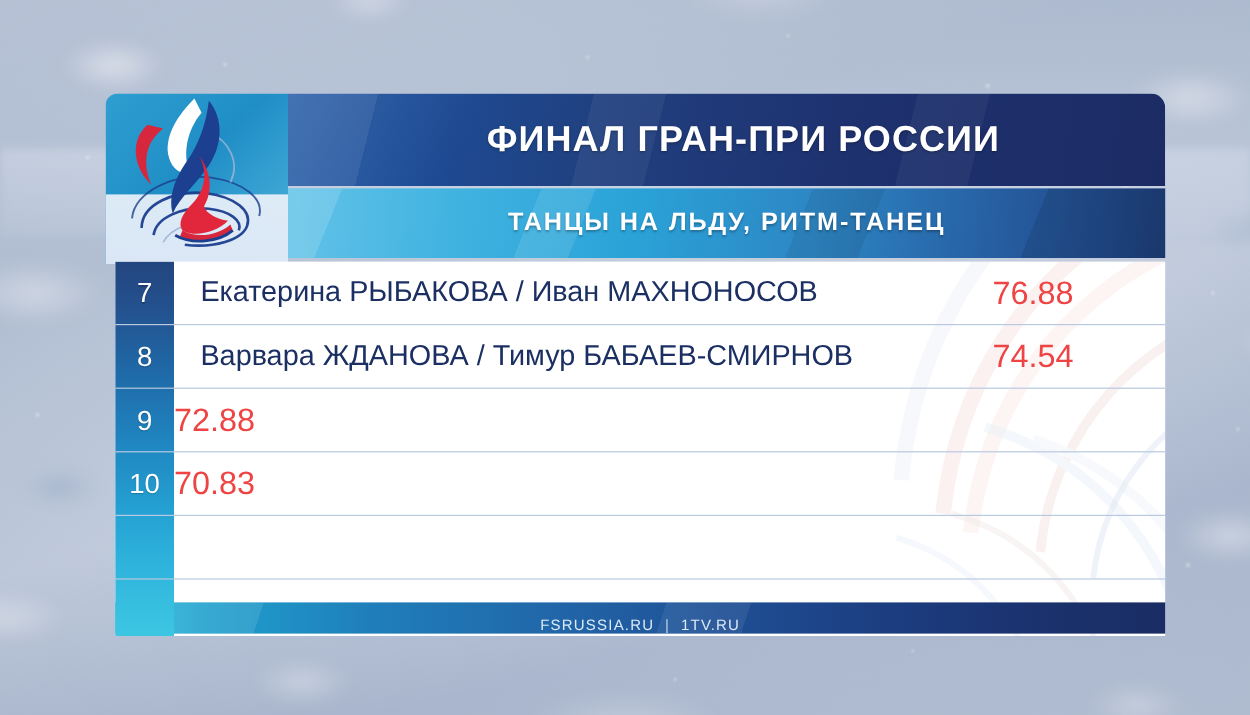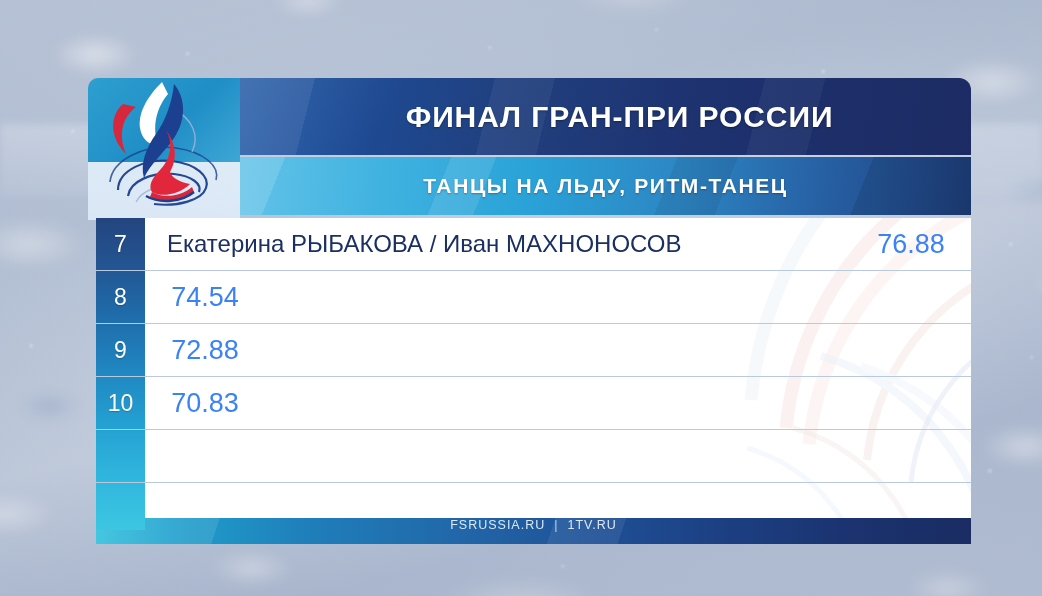--- a/index.html
+++ b/index.html
@@ -163,31 +163,31 @@
   .row .rank{
     width:49px;flex:0 0 49px;text-align:center;
     color:#ffffff;font-size:23px;
     text-shadow:0 1px 1px rgba(0,0,0,.22);
   }
   .row .name{
     flex:1 1 auto;padding-left:22px;
     color:#1b2f63;font-size:24px;white-space:nowrap;
   }
   .row .score{
-    flex:0 0 auto;padding-right:0;
-    color:#3b82f6;font-size:27px;
-    min-width:120px;text-align:center;
+    flex:0 0 auto;padding-right:24px;
+    color:#ef4444;font-size:27px;
+    min-width:120px;text-align:left;
   }
   .row.empty .name,.row.empty .score{visibility:hidden;}
 
   
   .footer{
-    position:absolute;left:8px;top:458px;right:0;height:26px;
+    position:absolute;left:8px;top:442px;right:0;height:26px;
     background:linear-gradient(90deg,#2fc0dd 0%,#1f9fcd 9%,#1f7fba 24%,#2166a8 42%,#1f4f95 58%,#1c3f82 72%,#1b3370 86%,#1a2c63 100%);
-    display:flex;align-items:flex-start;justify-content:center;
+    display:flex;align-items:flex-end;justify-content:center;
     overflow:hidden;
   }
   .footer::after{
     content:"";position:absolute;inset:0;
     background:linear-gradient(108deg,rgba(255,255,255,.10) 0 14%,rgba(255,255,255,0) 14% 52%,rgba(255,255,255,.07) 52% 60%,rgba(255,255,255,0) 60%);
     pointer-events:none;
   }
   .footer .txt{
     position:relative;z-index:2;
     color:#dbe9f6;font-size:12.5px;letter-spacing:1.0px;white-space:nowrap;
@@ -266,20 +266,21 @@
 
     <div class="rank-col"></div>
     <div class="rows">
       <div class="row">
         <div class="rank">7</div>
         <div class="name">Екатерина РЫБАКОВА / Иван МАХНОНОСОВ</div>
         <div class="score">76.88</div>
       </div>
       <div class="row">
         <div class="rank">8</div>
+        <div class="name">Варвара ЖДАНОВА / Тимур БАБАЕВ-СМИРНОВ</div>
         <div class="score">74.54</div>
       </div>
       <div class="row">
         <div class="rank">9</div>
         <div class="score">72.88</div>
       </div>
       <div class="row">
         <div class="rank">10</div>
         <div class="score">70.83</div>
       </div>

